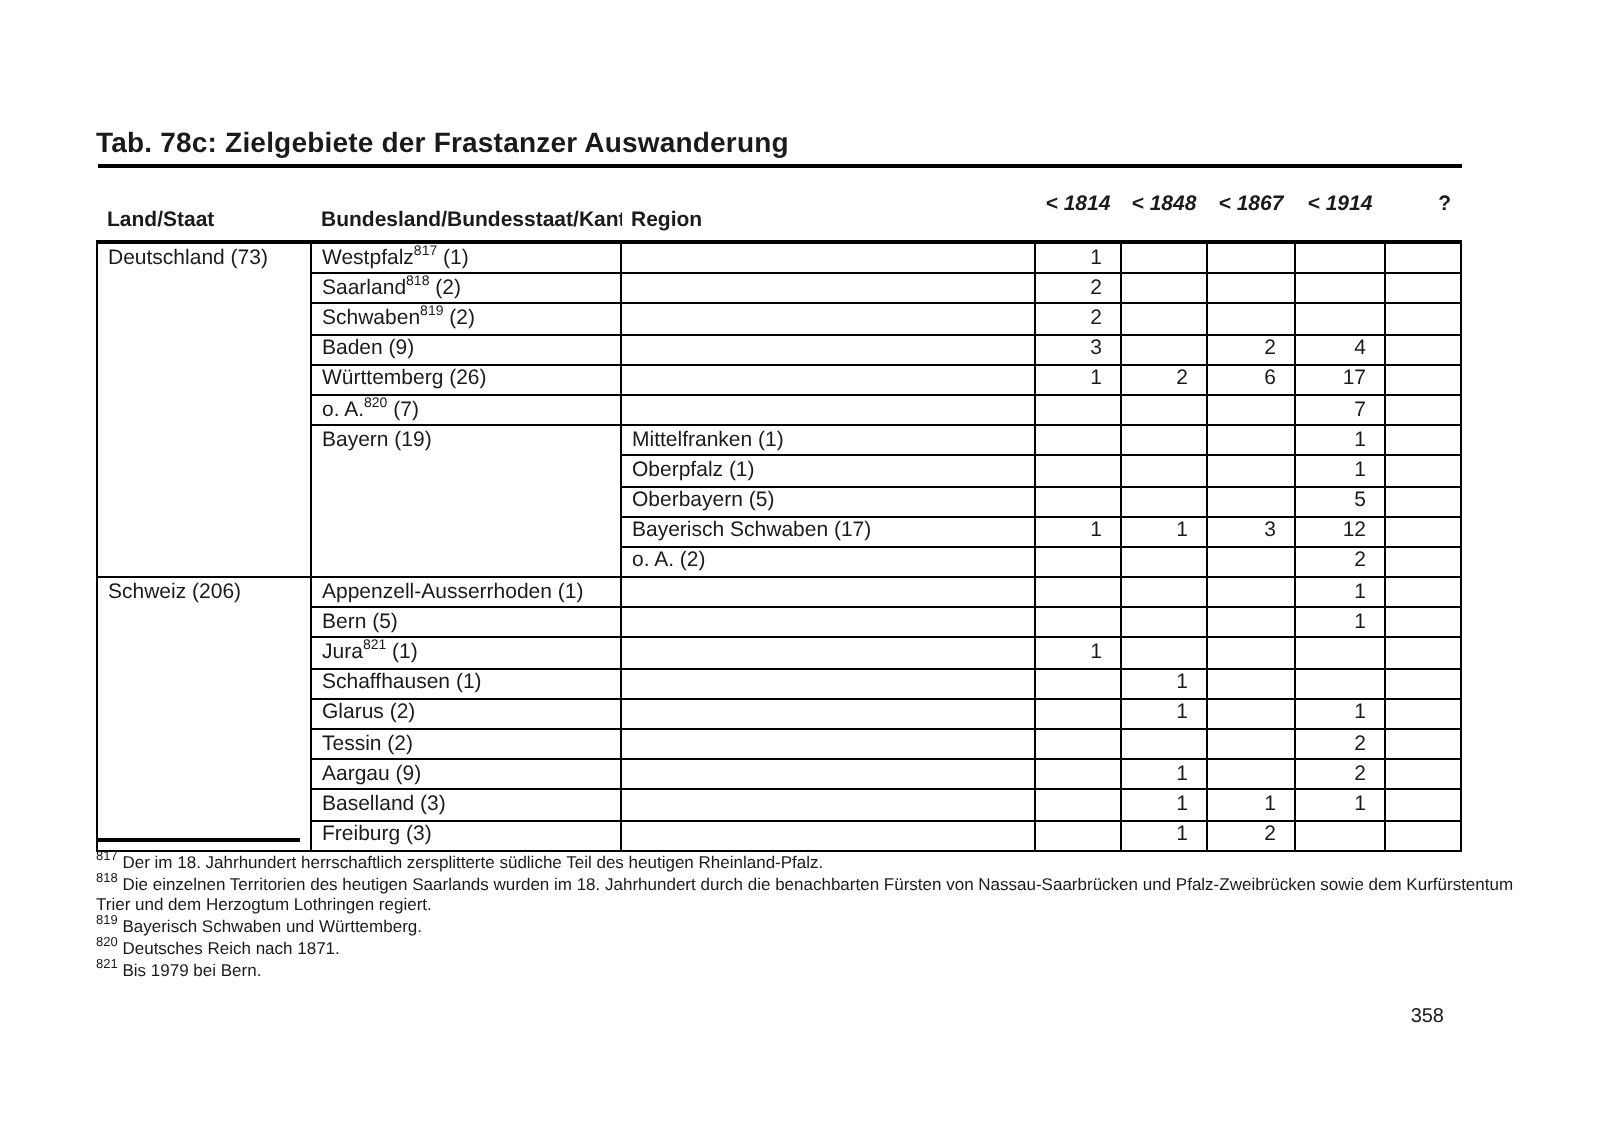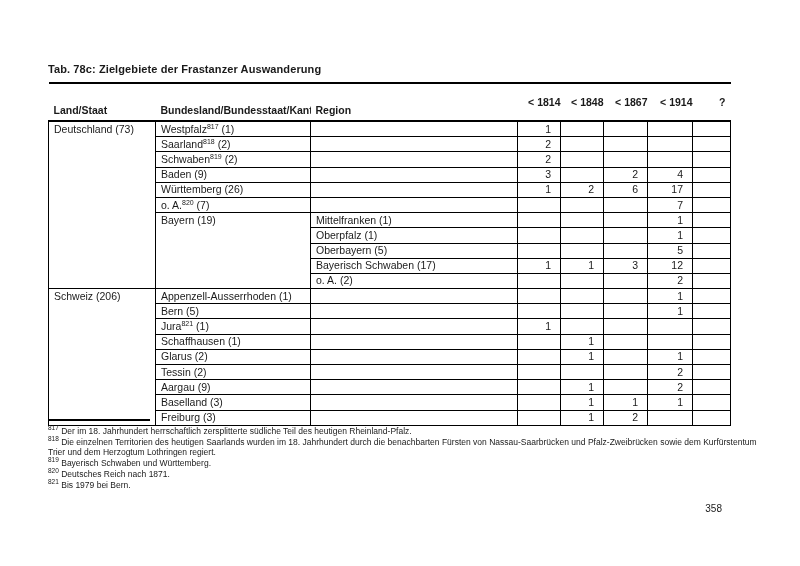--- a/index.html
+++ b/index.html
@@ -3,33 +3,33 @@
 <meta charset="utf-8">
 <style>
   html,body{margin:0;padding:0;}
   body{
     width:800px;height:566px;position:relative;overflow:hidden;
     background:#ffffff;color:#1a1a1a;
     font-family:"Liberation Sans","DejaVu Sans",sans-serif;
   }
   .doc-title{
     position:absolute;left:48px;top:63px;
-    font-size:11px;font-weight:bold;letter-spacing:0.1px;
+    font-size:14px;font-weight:bold;letter-spacing:0.1px;
   }
   table.emi{
     position:absolute;left:48px;top:82px;width:682px;
     border-collapse:collapse;table-layout:fixed;
   }
   table.emi th{
     border-top:2px solid #000;border-bottom:2px solid #000;
     font-size:10.5px;font-weight:bold;height:20px;
     padding:16px 0 0 5px;text-align:left;vertical-align:middle;
     overflow:hidden;white-space:nowrap;
   }
-  table.emi th.h-num{text-align:right;padding:0;}
+  table.emi th.h-num{text-align:center;padding:0;font-style:italic;}
   table.emi th.h-q{text-align:right;padding:0 5px 0 0;}
   table.emi td{
     border:1px solid #000;
     font-size:10.5px;height:14.2px;line-height:13px;
     padding:0 0 0 5px;vertical-align:middle;
     overflow:hidden;white-space:nowrap;
   }
   table.emi td.num{text-align:right;padding:0 9px 0 0;}
   table.emi td.merged{vertical-align:top;padding-top:1px;}
   sup.fn-ref{font-size:7px;vertical-align:super;line-height:0;}

